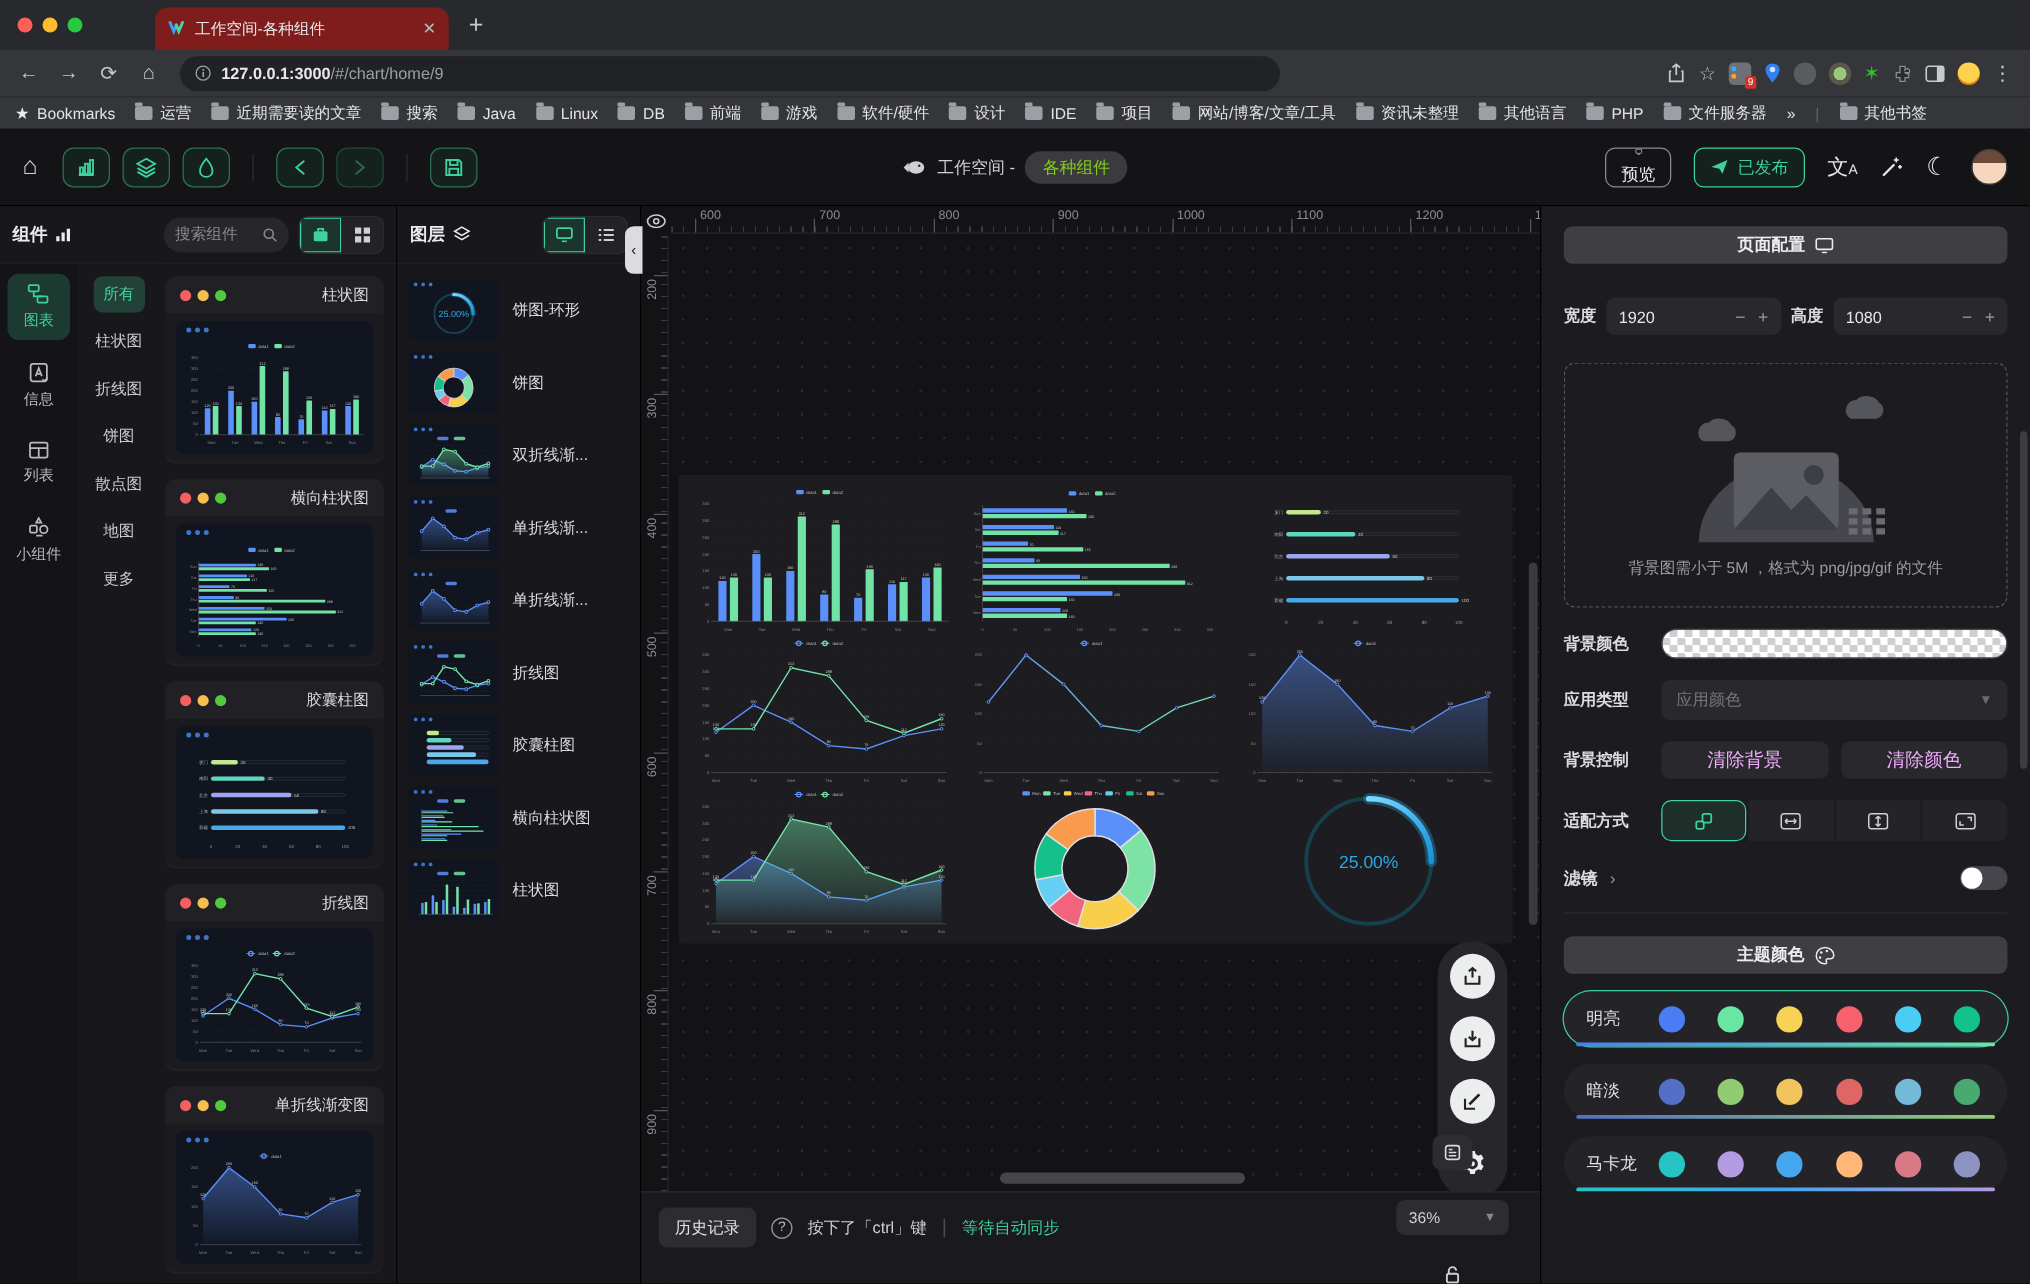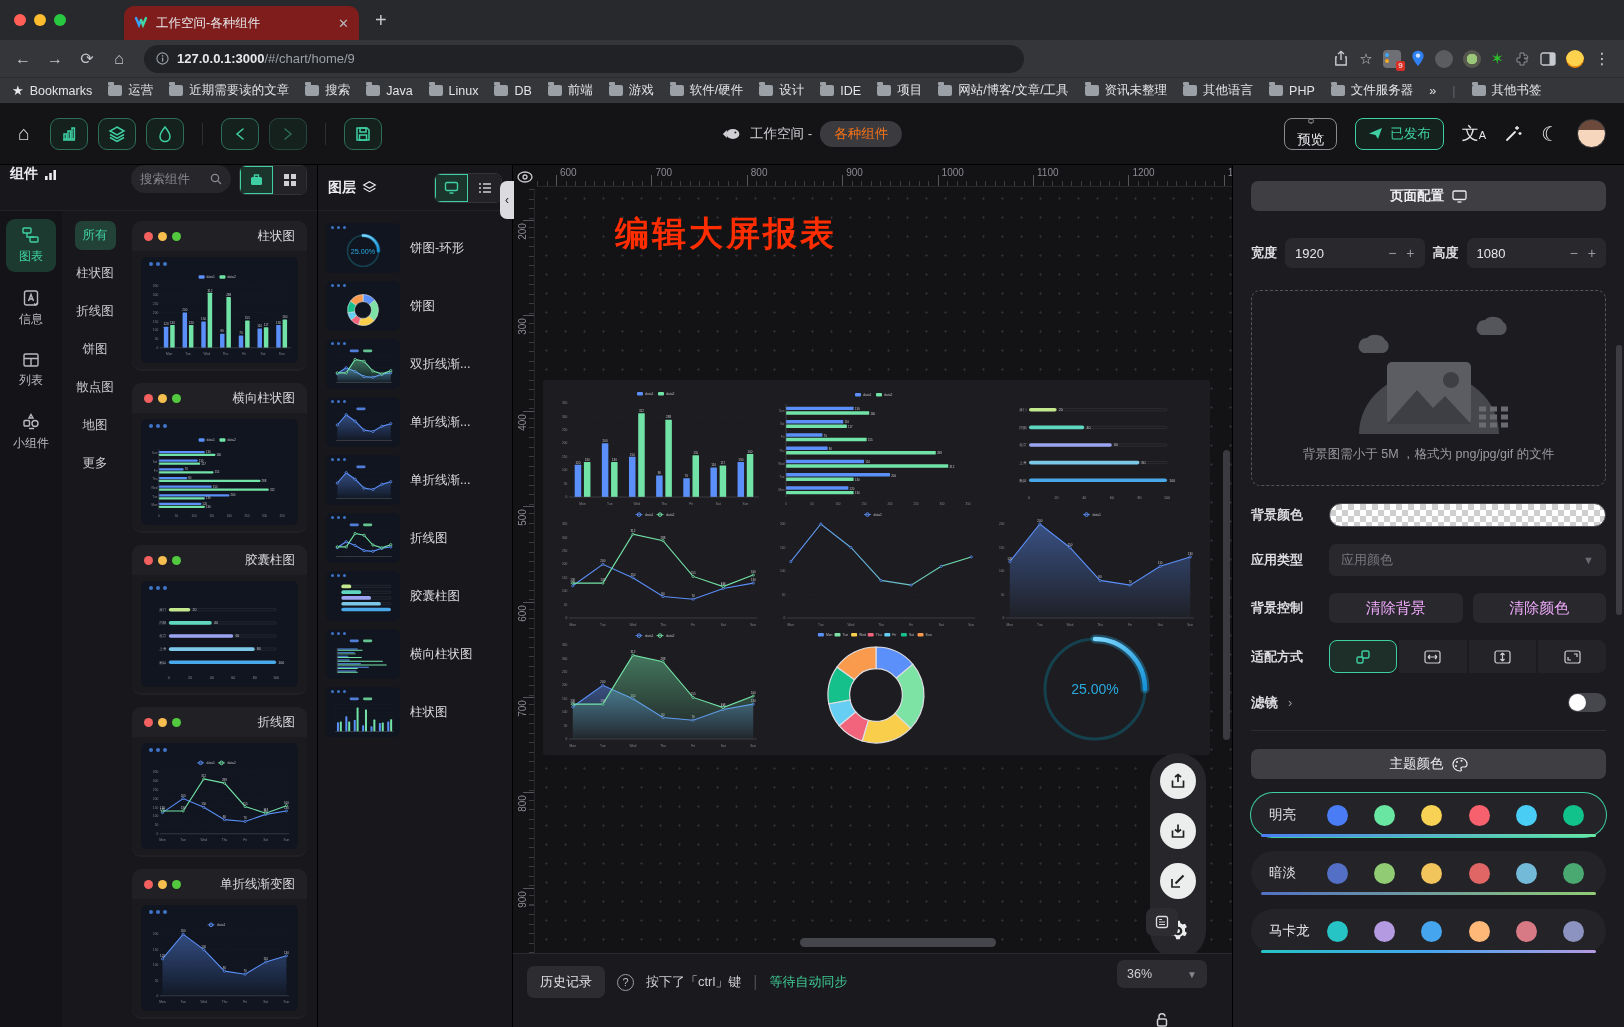--- a/index.html
+++ b/index.html
@@ -29,31 +29,31 @@
 
 .appbar{height:62px;background:#141417;border-bottom:1px solid #000;display:flex;align-items:center;padding:0 18px;gap:10px;}
 .homeic{color:#d6d6da;font-size:20px;margin-right:10px;}
 .gbtn{width:38px;height:32px;border:1px solid #2e6e58;border-radius:9px;background:#15211d;display:flex;align-items:center;justify-content:center;}
 .gbtn svg{stroke:#3ed0a2;fill:none;stroke-width:1.5;}
 .gbtn.dim{border-color:#23483b;}
 .gbtn.dim svg{stroke:#2b6b55;}
 .vsep{width:1px;height:22px;background:#2e2e33;margin:0 8px;}
 .appbar-center{position:absolute;left:50%;transform:translateX(-50%);display:flex;align-items:center;gap:8px;}
 .ws-prefix{color:#cfcfd4;font-size:13.5px;}
-.ws-pill{background:#3a3a3f;border-radius:13px;padding:4px 14px;font-size:13.5px;color:#f97316;}
+.ws-pill{background:#3a3a3f;border-radius:13px;padding:4px 14px;font-size:13.5px;color:#84cc16;}
 .appbar-right{margin-left:auto;display:flex;align-items:center;gap:18px;}
 .btn-preview{border:1px solid #8a8a90;border-radius:8px;height:32px;padding:0 12px;display:flex;align-items:center;gap:7px;color:#ececf0;font-size:13.5px;background:transparent;flex-direction:column;}
 .btn-publish{border:1px solid #3ed0a2;border-radius:8px;height:32px;padding:0 12px;display:flex;align-items:center;gap:7px;color:#3ed0a2;font-size:13.5px;background:#15211d;}
 .hdr-ic{color:#e8e8ec;font-size:17px;}
 .avatar{width:29px;height:29px;border-radius:50%;background:linear-gradient(180deg,#6b4a3c 0 38%,#f6d7bd 38%);border:1px solid #3a3a3e;}
 
 .main{display:flex;height:862px;}
 
 .comp-panel{width:318px;background:#18181c;display:flex;flex-direction:column;border-right:1px solid #000;}
-.comp-head{height:46px;display:flex;align-items:flex-start;padding:0 10px;gap:8px;border-bottom:1px solid #222226;}
+.comp-head{height:46px;display:flex;align-items:center;padding:0 10px;gap:8px;border-bottom:1px solid #222226;}
 .comp-title{font-size:14px;color:#ececf0;display:flex;gap:6px;align-items:center;font-weight:bold;}
 .search{margin-left:auto;width:100px;height:28px;background:#26262b;border-radius:14px;display:flex;align-items:center;padding:0 9px;gap:4px;color:#88888f;font-size:12.5px;}
 .tgl-group{display:flex;border-radius:7px;overflow:hidden;border:1px solid #323237;}
 .tgl{width:33px;height:28px;display:flex;align-items:center;justify-content:center;background:#222227;}
 .tgl.on{background:#1c352c;outline:1px solid #3ed0a2;outline-offset:-1px;}
 .comp-body{flex:1;display:flex;overflow:hidden;}
 .navcol{width:62px;padding:8px 6px;display:flex;flex-direction:column;gap:10px;background:#141418;}
 .navitem{border-radius:9px;padding:7px 2px;display:flex;flex-direction:column;align-items:center;gap:4px;font-size:12px;color:#b9b9c0;}
 .navitem.on{background:#1c3a2f;color:#3ed0a2;}
 .navitem svg{stroke:#b9b9c0;fill:none;stroke-width:1.4;}
@@ -134,21 +134,21 @@
 .seg{flex:1;display:flex;gap:2px;}
 .segbtn{flex:1;height:33px;background:#242428;display:flex;align-items:center;justify-content:center;}
 .segbtn:first-child{border-radius:8px 0 0 8px;}
 .segbtn:last-child{border-radius:0 8px 8px 0;}
 .segbtn.on{outline:1.5px solid #3ed0a2;outline-offset:-1.5px;border-radius:8px;background:#1d2f28;}
 .filter-row{display:flex;align-items:center;margin-top:20px;padding-bottom:18px;border-bottom:1px solid #2c2c31;}
 .filter-label{font-size:13.5px;color:#dcdce0;font-weight:bold;}
 .filter-chev{color:#9a9aa2;margin-left:10px;font-size:13px;}
 .toggle{margin-left:auto;width:38px;height:19px;border-radius:10px;background:#46464d;position:relative;}
 .toggle .knob{position:absolute;left:1px;top:1px;width:17px;height:17px;background:#fff;border-radius:50%;}
-.theme-header{margin-top:18px;height:30px;background:#3e3e43;border-radius:7px;display:flex;align-items:center;justify-content:center;gap:8px;font-size:13.5px;color:#ececf0;font-weight:normal;}
+.theme-header{margin-top:18px;height:30px;background:#3e3e43;border-radius:7px;display:flex;align-items:center;justify-content:center;gap:8px;font-size:13.5px;color:#ececf0;font-weight:bold;}
 .theme-row{margin-top:14px;height:44px;background:#232328;border-radius:22px;display:flex;align-items:center;padding:0 18px;position:relative;}
 .theme-row.on{box-shadow:0 0 0 1px #3ed0a2;}
 .theme-name{font-size:13.5px;color:#e2e2e6;width:58px;}
 .theme-dots{flex:1;display:flex;justify-content:space-between;padding-right:4px;}
 .theme-dots i{width:21px;height:21px;border-radius:50%;display:block;}
 .theme-line{position:absolute;left:10px;right:10px;bottom:0;height:3px;border-radius:2px;}
 .cfg-scroll{position:absolute;right:2px;top:180px;width:6px;height:270px;background:#3c3c42;border-radius:3px;}
 svg{display:block;}
 </style>
 </head>
@@ -1138,21 +1138,20 @@
           <i class="maj" style="top: 412.6px;"></i>
           <span class="lbl" style="top: 418.6px;">600</span>
           <i class="maj" style="top: 508px;"></i>
           <span class="lbl" style="top: 514px;">700</span>
           <i class="maj" style="top: 603.4px;"></i>
           <span class="lbl" style="top: 609.4px;">800</span>
           <i class="maj" style="top: 698.8px;"></i>
           <span class="lbl" style="top: 704.8px;">900</span>
         </div>
       <div class="canvas-dots"></div>
-      <div class="big-title">编辑大屏报表</div>
 
       <div class="board" id="board">
           <div class="cell">
             <div style="width:208px;height:118px">
               <svg viewBox="0 0 208 118" width="208" height="118" style="width:100%;height:100%" preserveAspectRatio="xMidYMid meet">
                 <rect x="83" y="4" width="6" height="3.4" rx="1" fill="#5b8ff9"></rect>
                 <text x="91" y="7" font-size="3.4" fill="#b9b9c0">data1</text>
                 <rect x="104" y="4" width="6" height="3.4" rx="1" fill="#72e3a7"></rect>
                 <text x="112" y="7" font-size="3.4" fill="#b9b9c0">data2</text>
                 <line x1="15" y1="109" x2="205" y2="109" stroke="#2c2c33" stroke-width="0.4" stroke-dasharray="1 1.6"></line>

